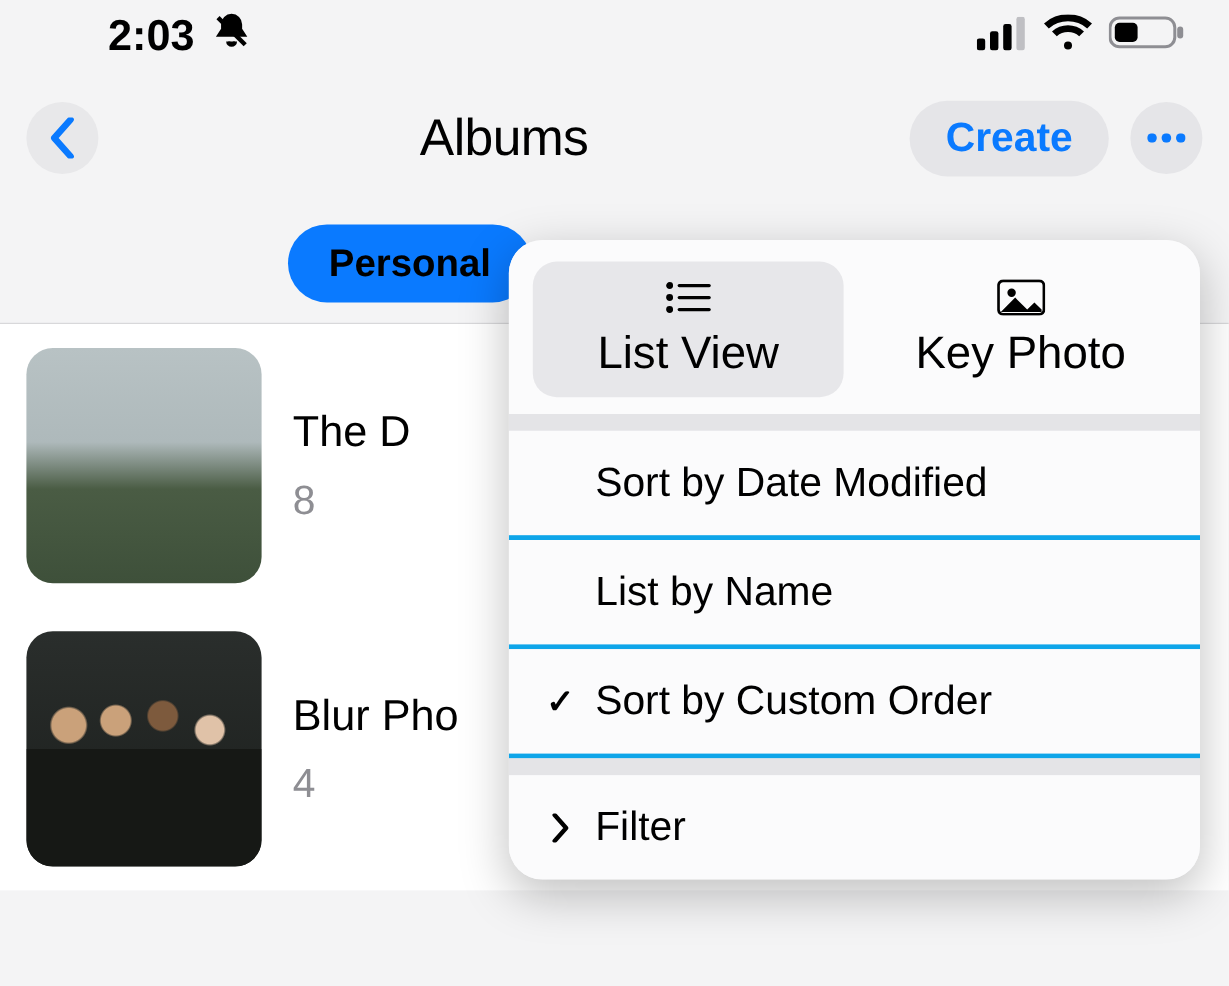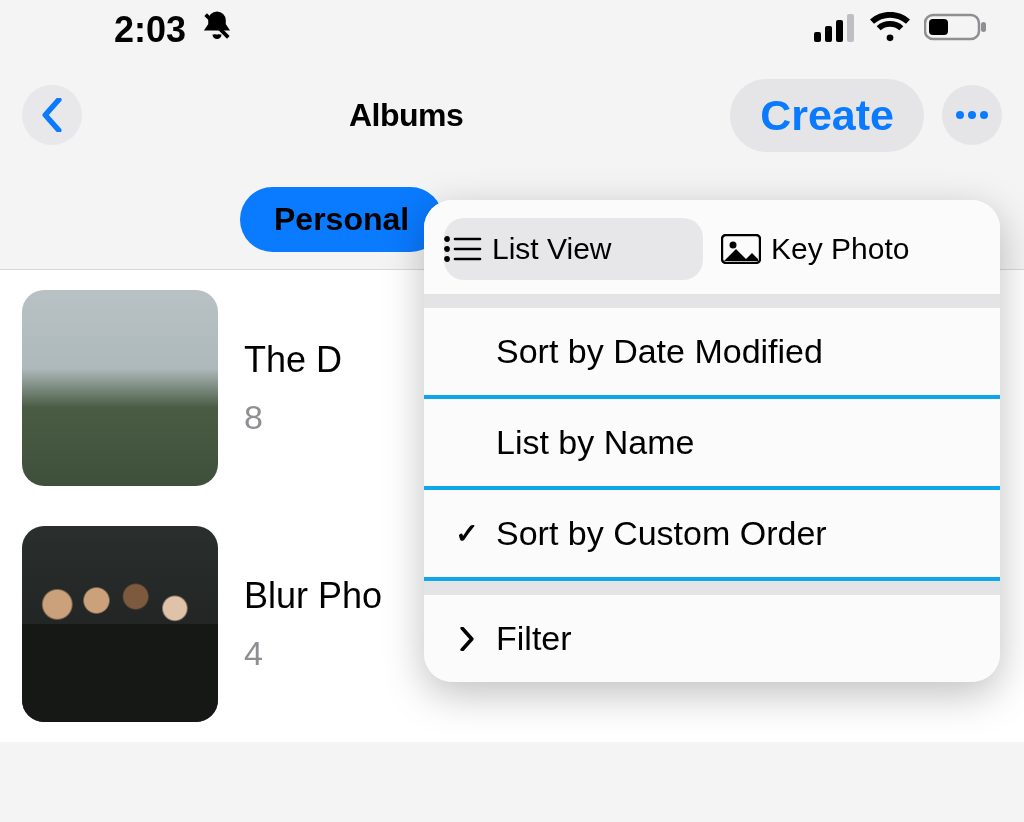--- a/index.html
+++ b/index.html
@@ -11,21 +11,21 @@
     overflow: hidden;
     color: #000;
   }
 
   
   .status-bar {
     height: 60px;
     display: flex;
     justify-content: space-between;
     align-items: center;
-    padding: 0 36px 0 114px;
+    padding: 0 36px 0 90px;
     font-size: 36px;
     font-weight: 700;
   }
   .status-left { display: flex; align-items: center; gap: 14px; }
   .status-right { display: flex; align-items: center; gap: 14px; }
 
   
   .nav {
     height: 110px;
     display: flex;
@@ -33,29 +33,29 @@
     justify-content: space-between;
     padding: 0 22px;
   }
   .back-btn {
     width: 60px; height: 60px;
     border-radius: 50%;
     background: #e8e8ea;
     display: flex; align-items: center; justify-content: center;
   }
   .nav-title {
-    font-size: 32px;
-    font-weight: 700;
+    font-size: 43px;
+    font-weight: 400;
     letter-spacing: -0.5px;
   }
   .nav-right { display: flex; align-items: center; gap: 18px; }
   .create-btn {
     background: #e5e5e8;
     color: #0a7aff;
-    font-size: 43px;
+    font-size: 34px;
     font-weight: 700;
     border-radius: 40px;
     padding: 12px 30px;
   }
   .more-btn {
     width: 60px; height: 60px;
     border-radius: 50%;
     background: #e5e5e8;
     display: flex; align-items: center; justify-content: center;
     color: #0a7aff;
@@ -131,24 +131,24 @@
     overflow: hidden;
   }
   .pop-tabs {
     display: flex;
     gap: 18px;
     padding: 18px 20px 14px;
     background: #fbfbfc;
   }
   .pop-tab {
     flex: 1;
-    display: flex; align-items: center; gap: 10px;
+    display: flex; flex-direction: column; align-items: center; gap: 10px;
     padding: 14px 0 14px;
     border-radius: 20px;
-    font-size: 30px;
+    font-size: 38px;
   }
   .pop-tab.active { background: #e7e7ea; }
   .pop-tab .icon { height: 32px; display:flex; align-items:center; }
   .pop-sep-thick { height: 14px; background: #e4e4e7; }
   .pop-item {
     display: flex; align-items: center;
     padding: 24px 28px;
     font-size: 34px;
     background: #fbfbfc;
     border-bottom: 4px solid #0ea5e9;

